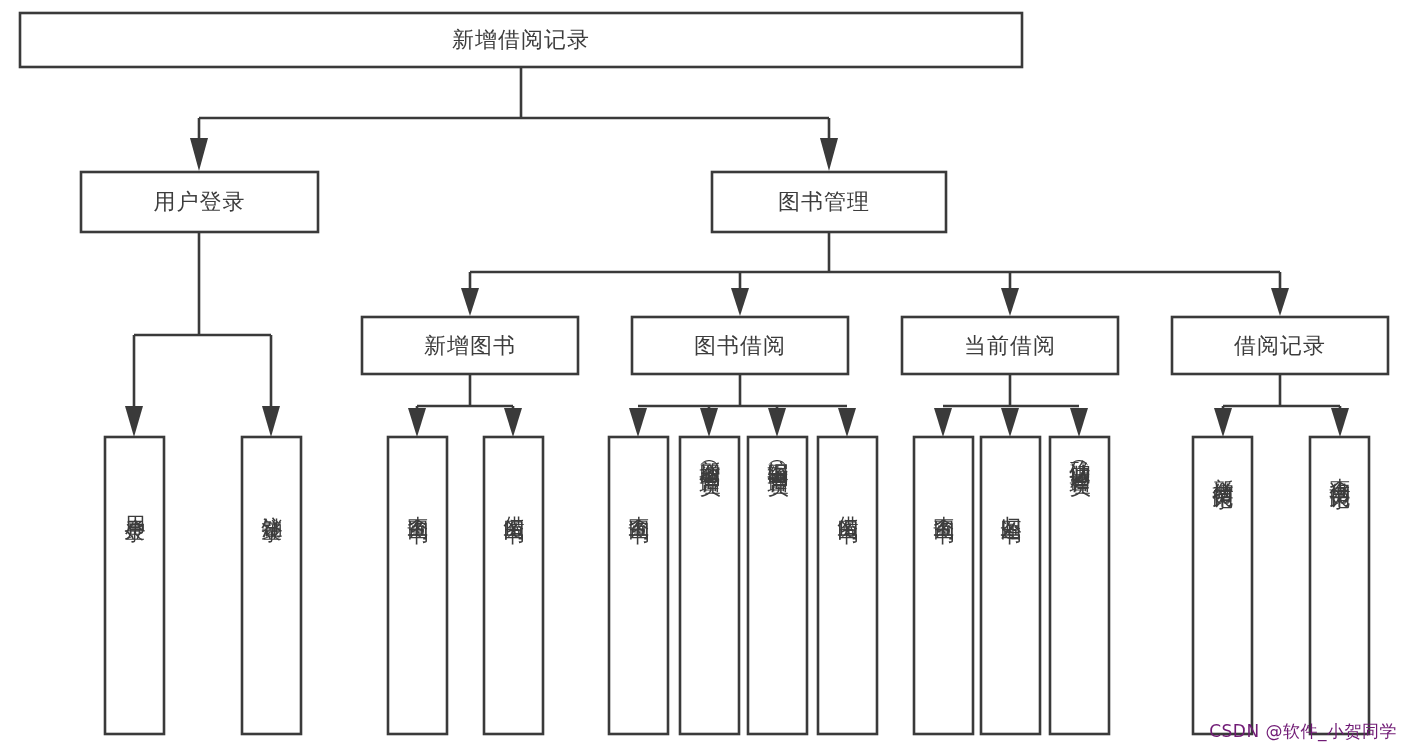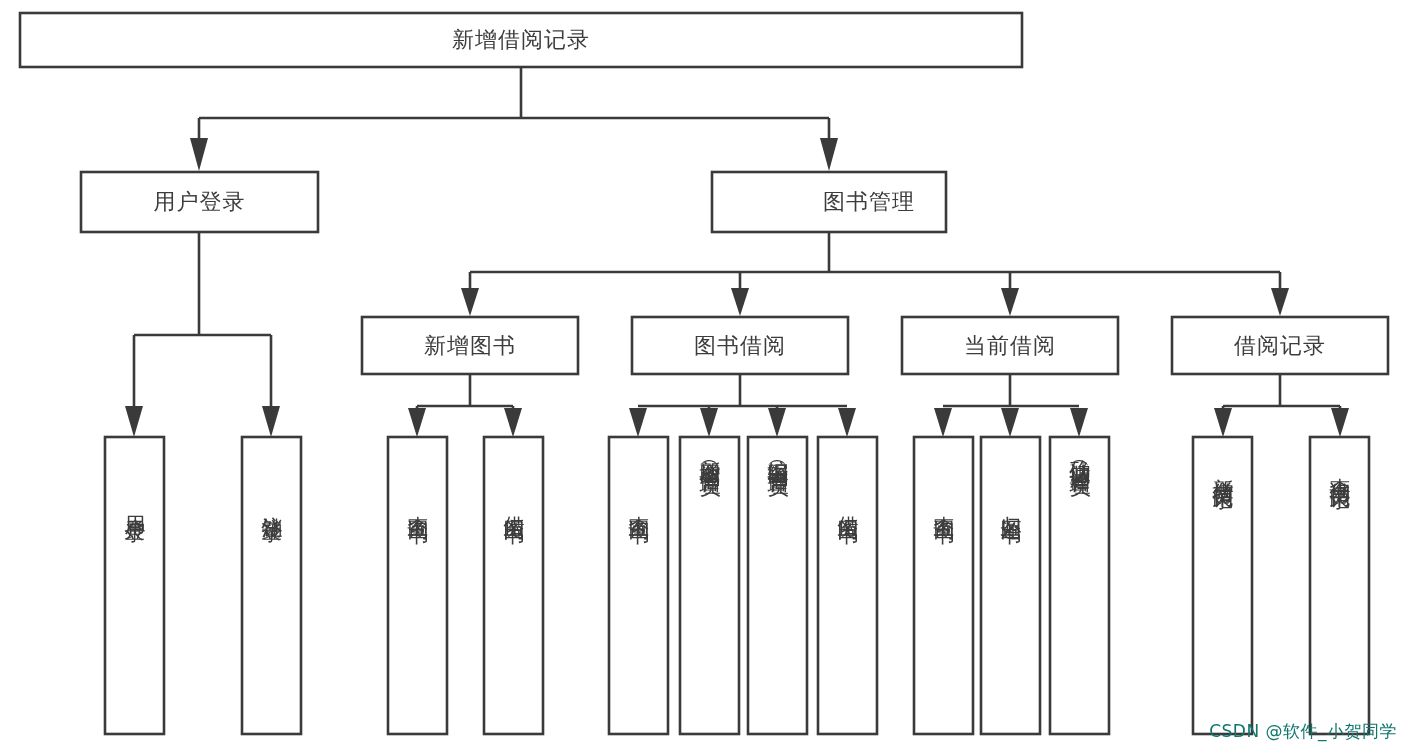--- a/index.html
+++ b/index.html
@@ -69,21 +69,21 @@
     color: #3c3c3c;
     letter-spacing: 1px;
     white-space: nowrap;
   }
   #watermark {
     position: absolute;
     right: 8px;
     bottom: 4px;
     font-family: "DejaVu Sans", "Liberation Sans", sans-serif;
     font-size: 17px;
-    color: #0f766e;
+    color: #701a75;
     white-space: nowrap;
     letter-spacing: 0.5px;
   }
 </style>
 </head>
 <body>
 
 <div id="diagram-root">
 
   <svg class="diagram-canvas" viewBox="0 0 1405 747">
@@ -185,21 +185,21 @@
     <rect class="node-box" x="1310" y="437" width="59" height="297"></rect>
   </svg>
 
   <div class="hlabel-wrap" style="left:20px; top:13px; width:1002px; height:54px;">
     <span class="hlabel-text">新增借阅记录</span>
   </div>
 
   <div class="hlabel-wrap" style="left:81px; top:172px; width:237px; height:60px;">
     <span class="hlabel-text">用户登录</span>
   </div>
-  <div class="hlabel-wrap" style="left:752px; top:172px; width:234px; height:60px;">
+  <div class="hlabel-wrap" style="left:707px; top:172px; width:234px; height:60px;">
     <span class="hlabel-text">图书管理</span>
   </div>
 
   <div class="hlabel-wrap" style="left:362px; top:317px; width:216px; height:57px;">
     <span class="hlabel-text">新增图书</span>
   </div>
   <div class="hlabel-wrap" style="left:902px; top:317px; width:216px; height:57px;">
     <span class="hlabel-text">当前借阅</span>
   </div>
   <div class="hlabel-wrap" style="left:632px; top:317px; width:216px; height:57px;">

